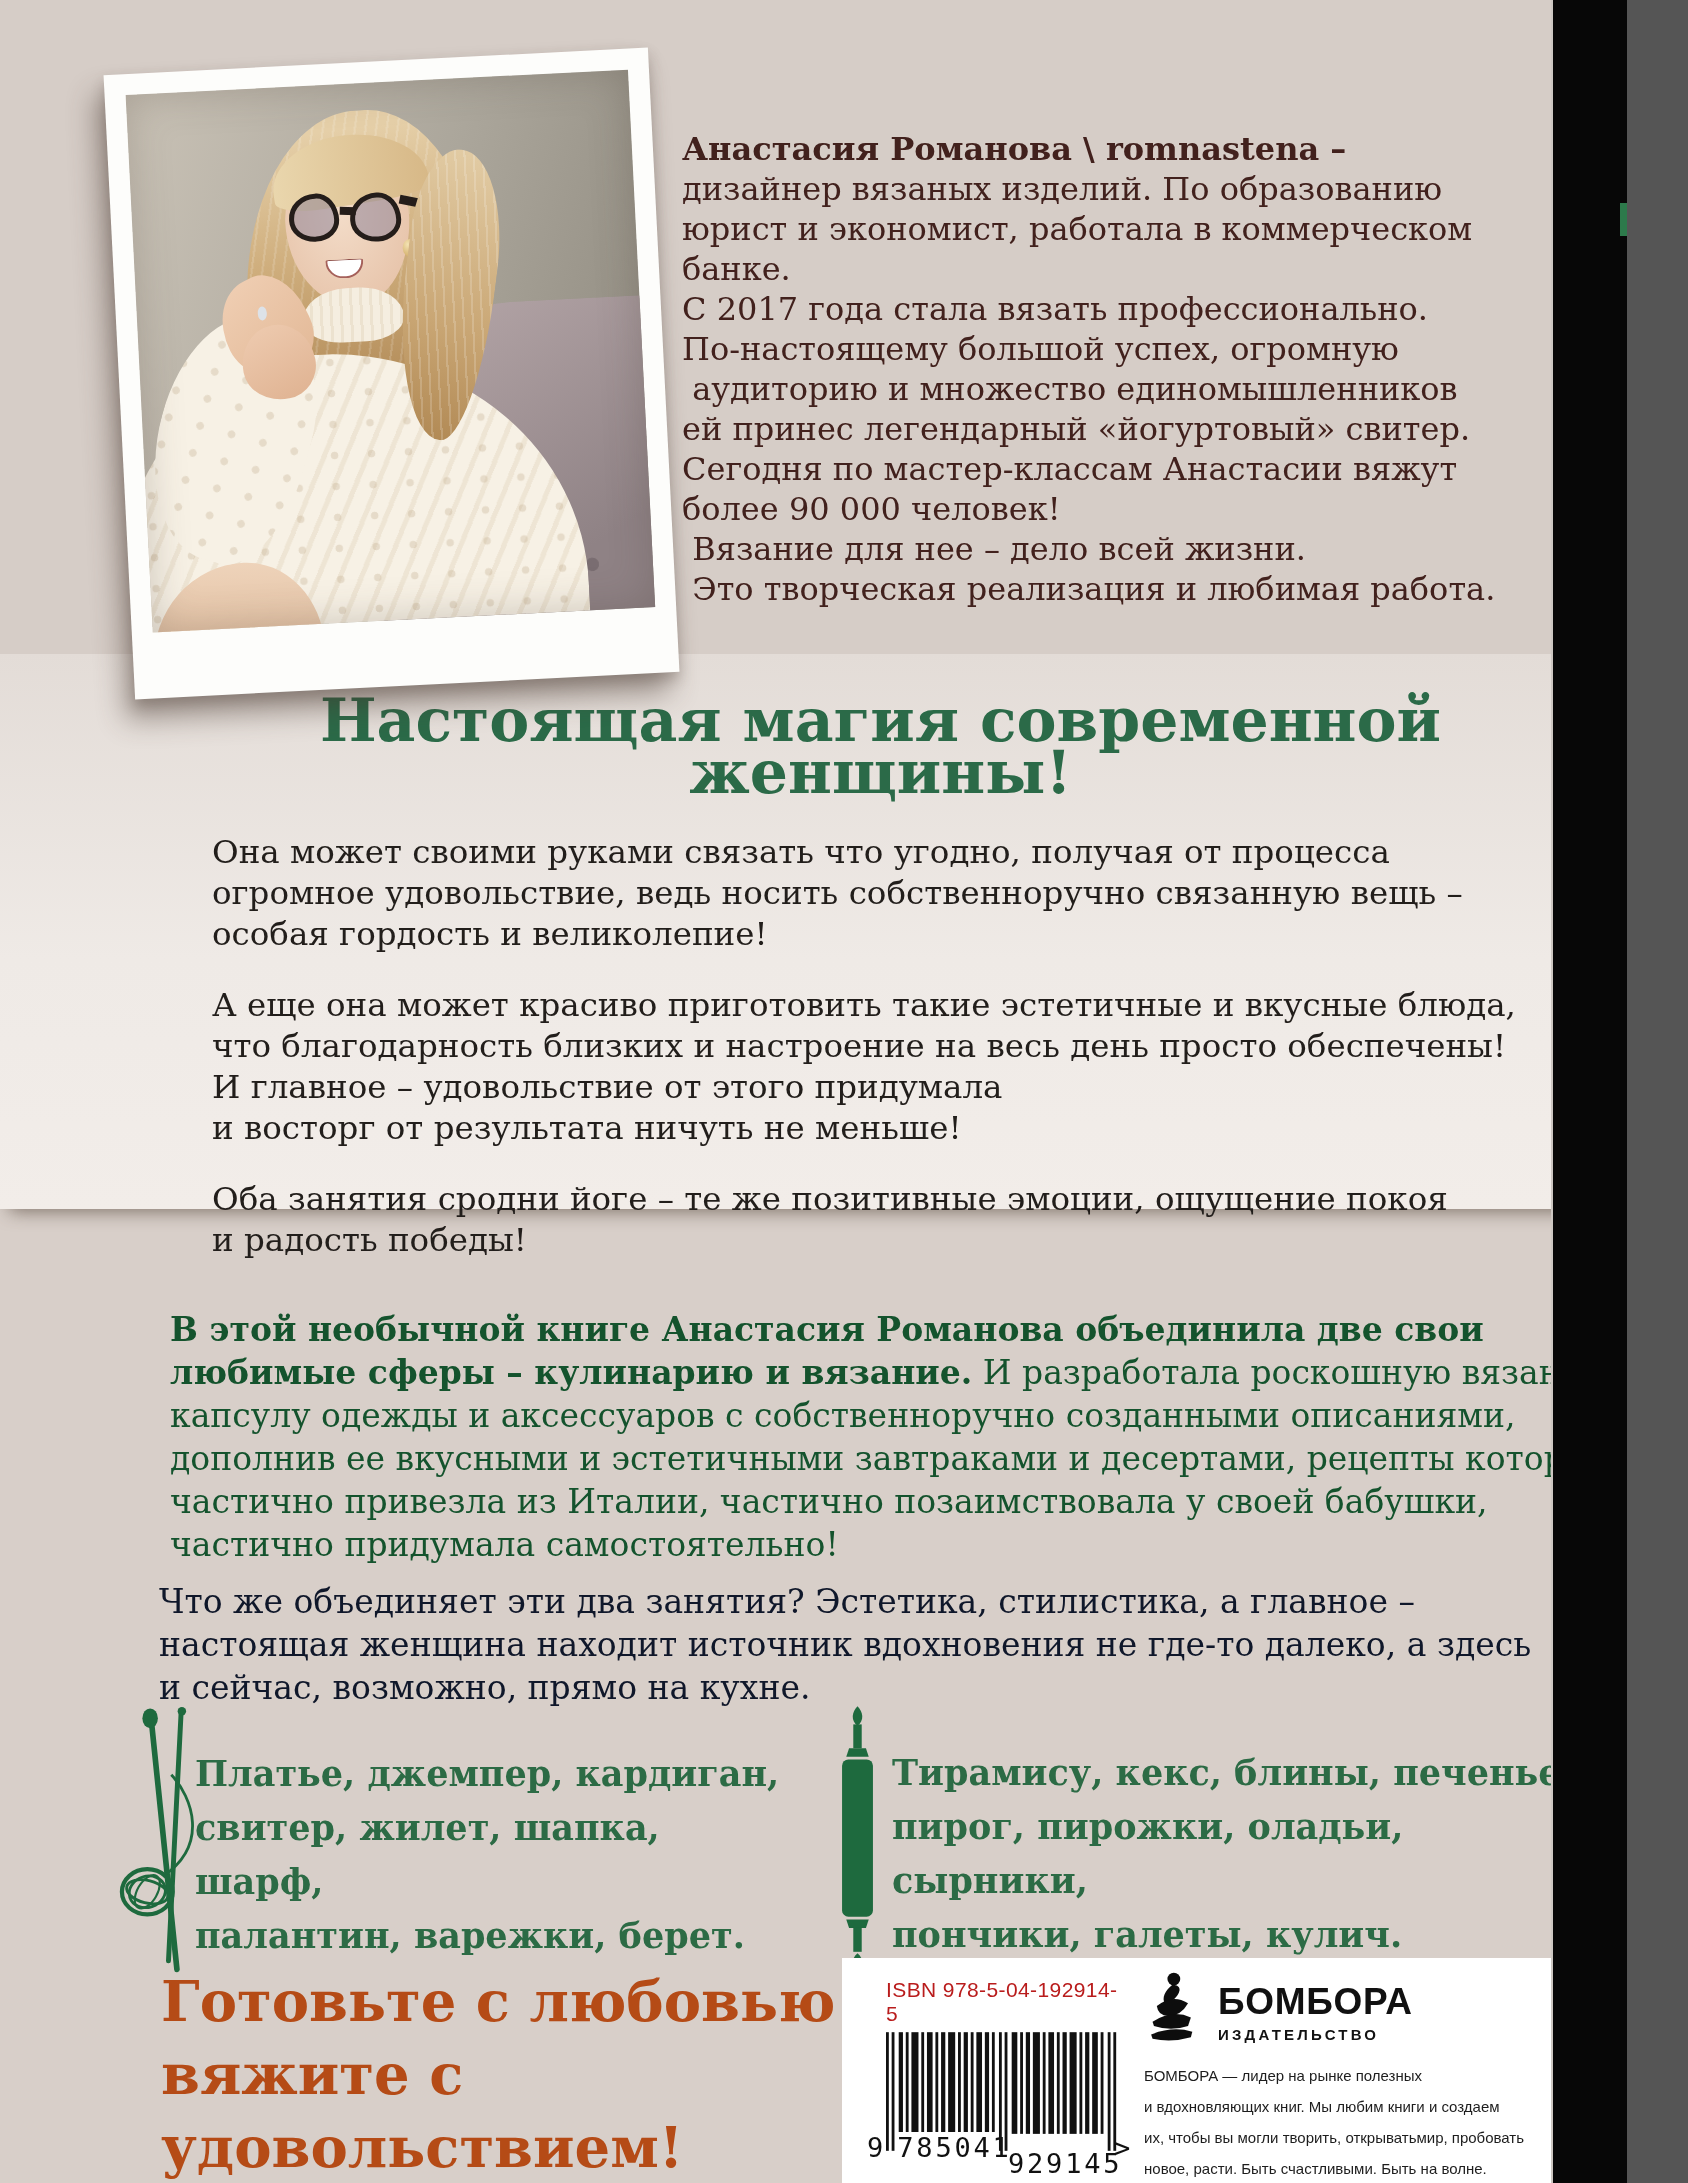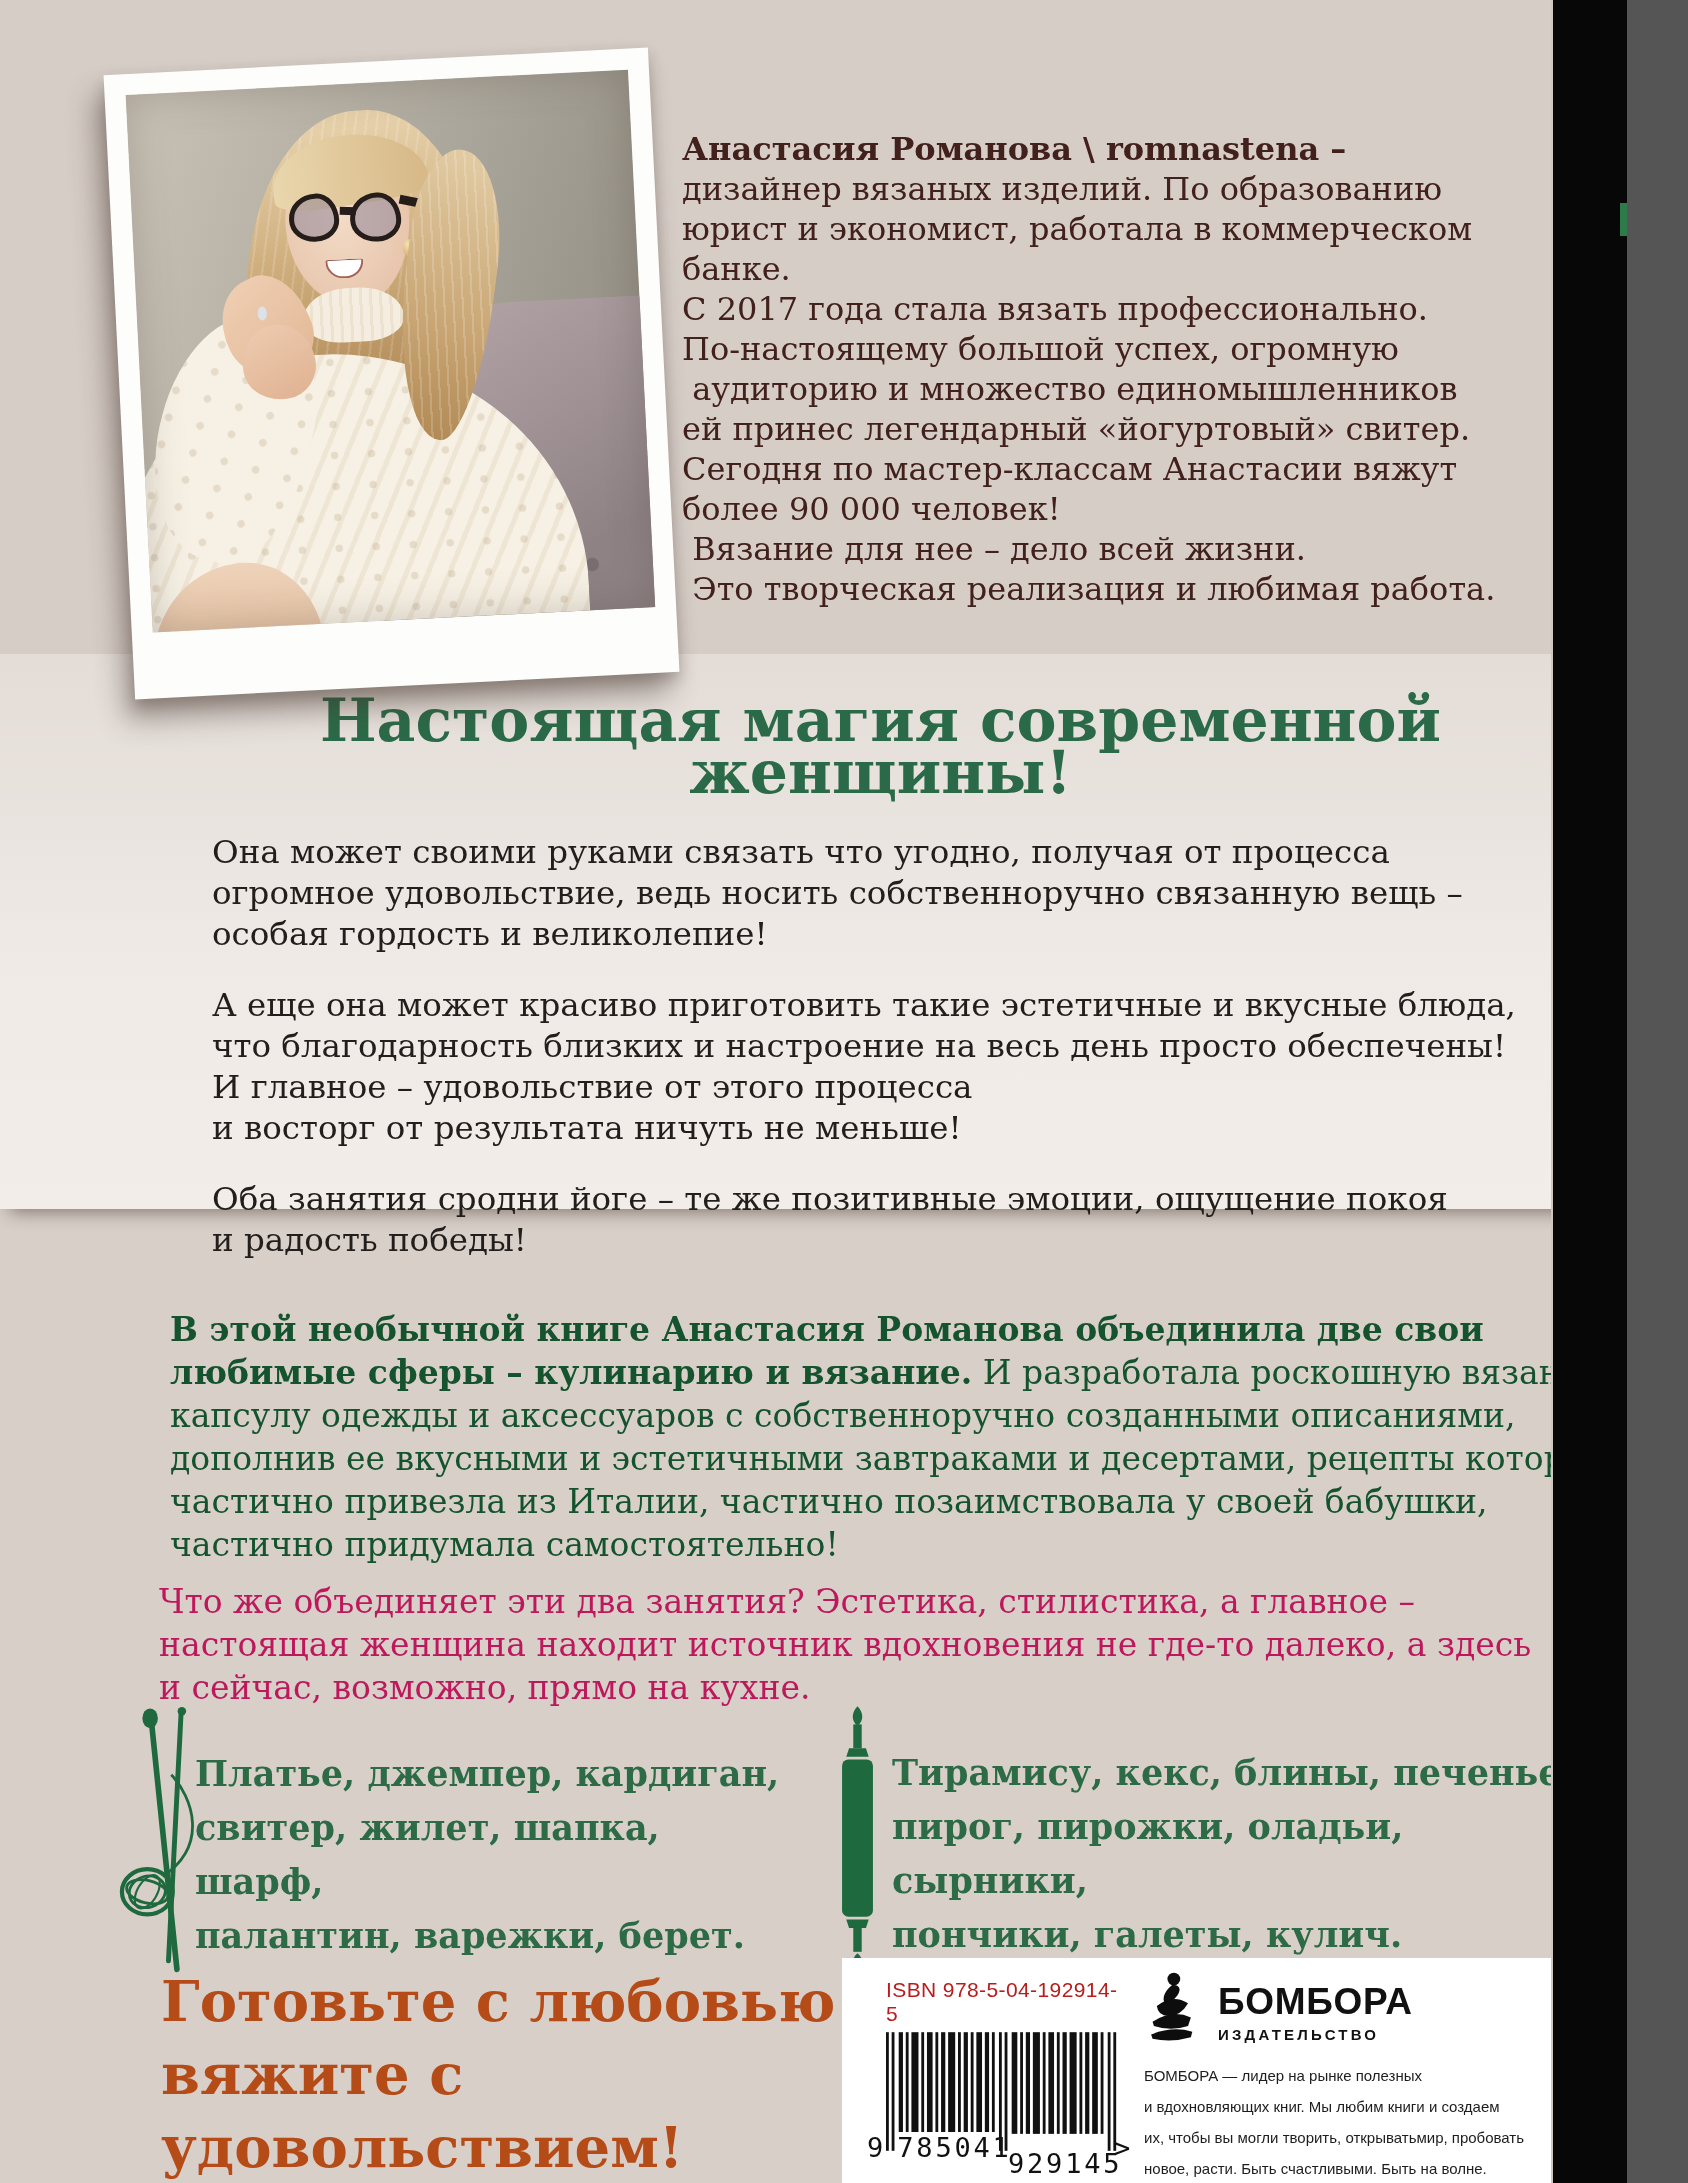--- a/index.html
+++ b/index.html
@@ -138,21 +138,21 @@
   .para.first { margin-top:34px; }
 
   
   .lead {
     position:absolute; left:170px; top:100px; width:1445px;
     color:#14532d; font-size:33px; line-height:43px;
   }
   .lead .b { font-weight:bold; }
   .question {
     position:absolute; left:159px; top:372px; width:1445px;
-    color:#be185d; font-size:33px; line-height:43px; white-space:pre-line;
+    color:#0f172a; font-size:33px; line-height:43px; white-space:pre-line;
   }
   .list-item { position:absolute; }
   .list-knit { left:119px; top:499px; width:671px; height:268px; }
   .list-bake { left:821px; top:496px; width:763px; height:268px; }
   .list-text {
     position:absolute; color:#2c6b45; font-weight:bold;
     font-size:35px; line-height:54px; white-space:pre-line;
   }
   .list-knit .list-text { left:76px; top:40px; }
   .list-bake .list-text { left:71px; top:42px; }
@@ -229,21 +229,21 @@
     </div>
   </section>
 
   <section class="sec-middle">
     <h2 class="mid-heading">Настоящая магия современной женщины!</h2>
     <p class="para first">Она может своими руками связать что угодно, получая от процесса
 огромное удовольствие, ведь носить собственноручно связанную вещь –
 особая гордость и великолепие!</p>
     <p class="para">А еще она может красиво приготовить такие эстетичные и вкусные блюда,
 что благодарность близких и настроение на весь день просто обеспечены!
-И главное – удовольствие от этого процесса
+И главное – удовольствие от этого придумала
 и восторг от результата ничуть не меньше!</p>
     <p class="para">Оба занятия сродни йоге – те же позитивные эмоции, ощущение покоя
 и радость победы!</p>
   </section>
 
   <section class="sec-bottom">
     <p class="lead"><span class="b">В этой необычной книге Анастасия Романова объединила две свои любимые сферы – кулинарию и вязание.</span><span> И разработала роскошную вязаную капсулу одежды и аксессуаров с собственноручно созданными описаниями, дополнив ее вкусными и эстетичными завтраками и десертами, рецепты которых частично привезла из Италии, частично позаимствовала у своей бабушки, частично придумала самостоятельно!</span></p>
 
     <p class="question">Что же объединяет эти два занятия? Эстетика, стилистика, а главное –
 настоящая женщина находит источник вдохновения не где-то далеко, а здесь

